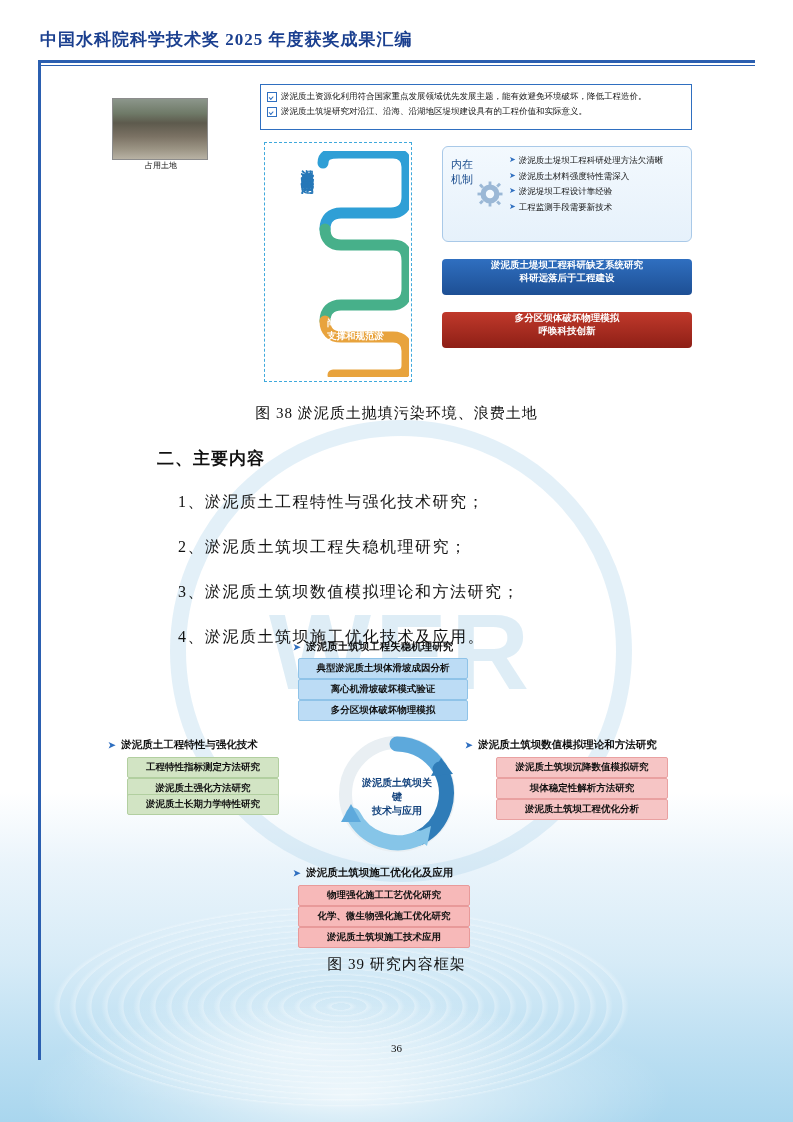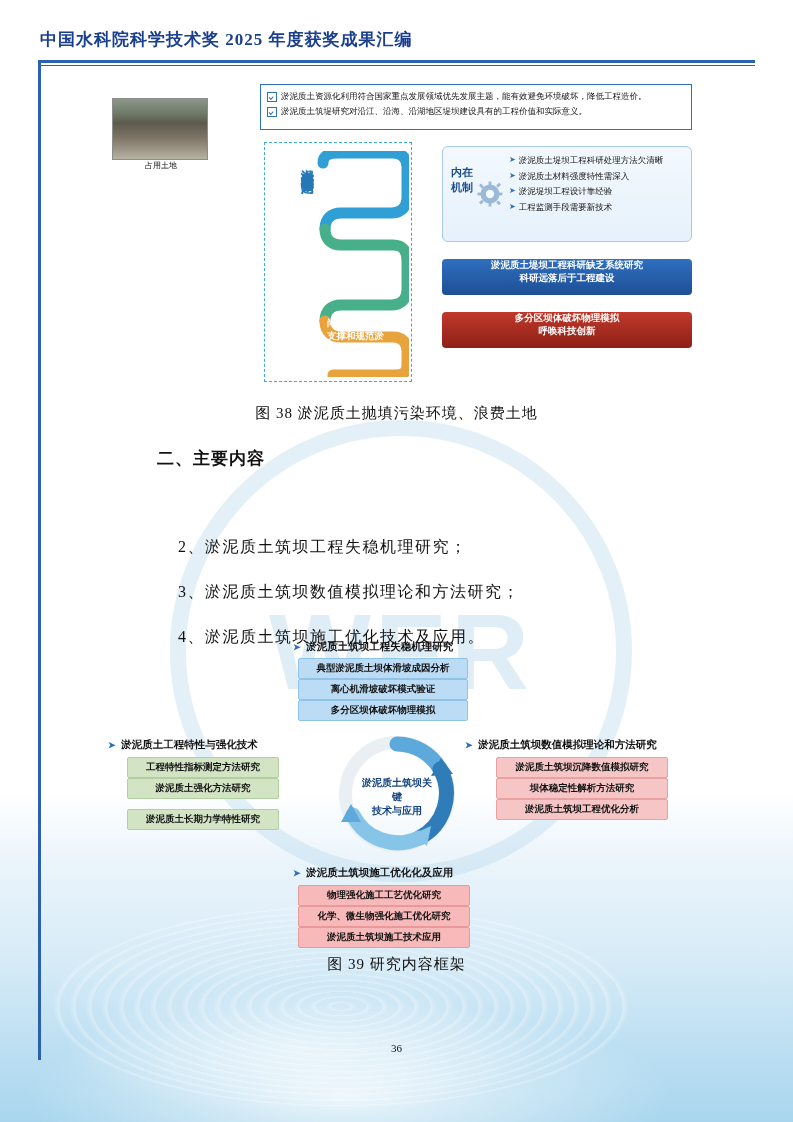--- a/index.html
+++ b/index.html
@@ -244,26 +244,25 @@
     border-radius: 6px;
     background: linear-gradient(to bottom, #f3f9fe, #e6f1fb);
     box-sizing: border-box;
   }
   .inner-label {
     position: absolute;
     left: 6px;
     top: 10px;
     width: 26px;
     font-family: "Liberation Serif", serif;
-    font-weight: bold;
+    font-weight: normal;
     font-size: 11px;
     color: #1c4e8f;
     line-height: 15px;
     text-align: center;
-    margin-top: 8px;
   }
   .gear {
     position: absolute;
     left: 34px;
     top: 34px;
     width: 26px;
     height: 26px;
   }
   .inner-list {
     position: absolute;
@@ -523,41 +522,42 @@
     </div>
     <div class="red-banner">
       <span>多分区坝体破坏物理模拟</span>
       <span>呼唤科技创新</span>
     </div>
   </div>
 
   <div class="fig-caption" id="fig38cap">图 38  淤泥质土抛填污染环境、浪费土地</div>
 
   <div class="sec-head">二、主要内容</div>
+  <div class="body-item" style="top:492px;">1、淤泥质土工程特性与强化技术研究；</div>
   <div class="body-item" style="top:537px;">2、淤泥质土筑坝工程失稳机理研究；</div>
   <div class="body-item" style="top:582px;">3、淤泥质土筑坝数值模拟理论和方法研究；</div>
   <div class="body-item" style="top:627px;">4、淤泥质土筑坝施工优化技术及应用。</div>
 
   <div class="fig39">
 
     <div class="grp-title" style="left:193px; top:8px;">
       <span class="arrow-mark">➤</span>
       <span>淤泥质土筑坝工程失稳机理研究</span>
     </div>
     <div class="chip chip-blue" style="left:198px; top:26px; width:170px;">典型淤泥质土坝体滑坡成因分析</div>
     <div class="chip chip-blue" style="left:198px; top:47px; width:170px;">离心机滑坡破坏模式验证</div>
     <div class="chip chip-blue" style="left:198px; top:68px; width:170px;">多分区坝体破坏物理模拟</div>
 
     <div class="grp-title" style="left:8px; top:106px;">
       <span class="arrow-mark">➤</span>
       <span>淤泥质土工程特性与强化技术</span>
     </div>
     <div class="chip chip-green" style="left:27px; top:125px; width:152px;">工程特性指标测定方法研究</div>
     <div class="chip chip-green" style="left:27px; top:146px; width:152px;">淤泥质土强化方法研究</div>
-    <div class="chip chip-green" style="left:27px; top:177px; width:152px;">淤泥质土长期力学特性研究</div>
+    <div class="chip chip-green" style="left:27px; top:162px; width:152px;">淤泥质土长期力学特性研究</div>
 
     <div class="grp-title" style="left:365px; top:106px;">
       <span class="arrow-mark">➤</span>
       <span>淤泥质土筑坝数值模拟理论和方法研究</span>
     </div>
     <div class="chip chip-red" style="left:396px; top:125px; width:172px;">淤泥质土筑坝沉降数值模拟研究</div>
     <div class="chip chip-red" style="left:396px; top:146px; width:172px;">坝体稳定性解析方法研究</div>
     <div class="chip chip-red" style="left:396px; top:167px; width:172px;">淤泥质土筑坝工程优化分析</div>
 
     <div class="grp-title" style="left:193px; top:234px;">

